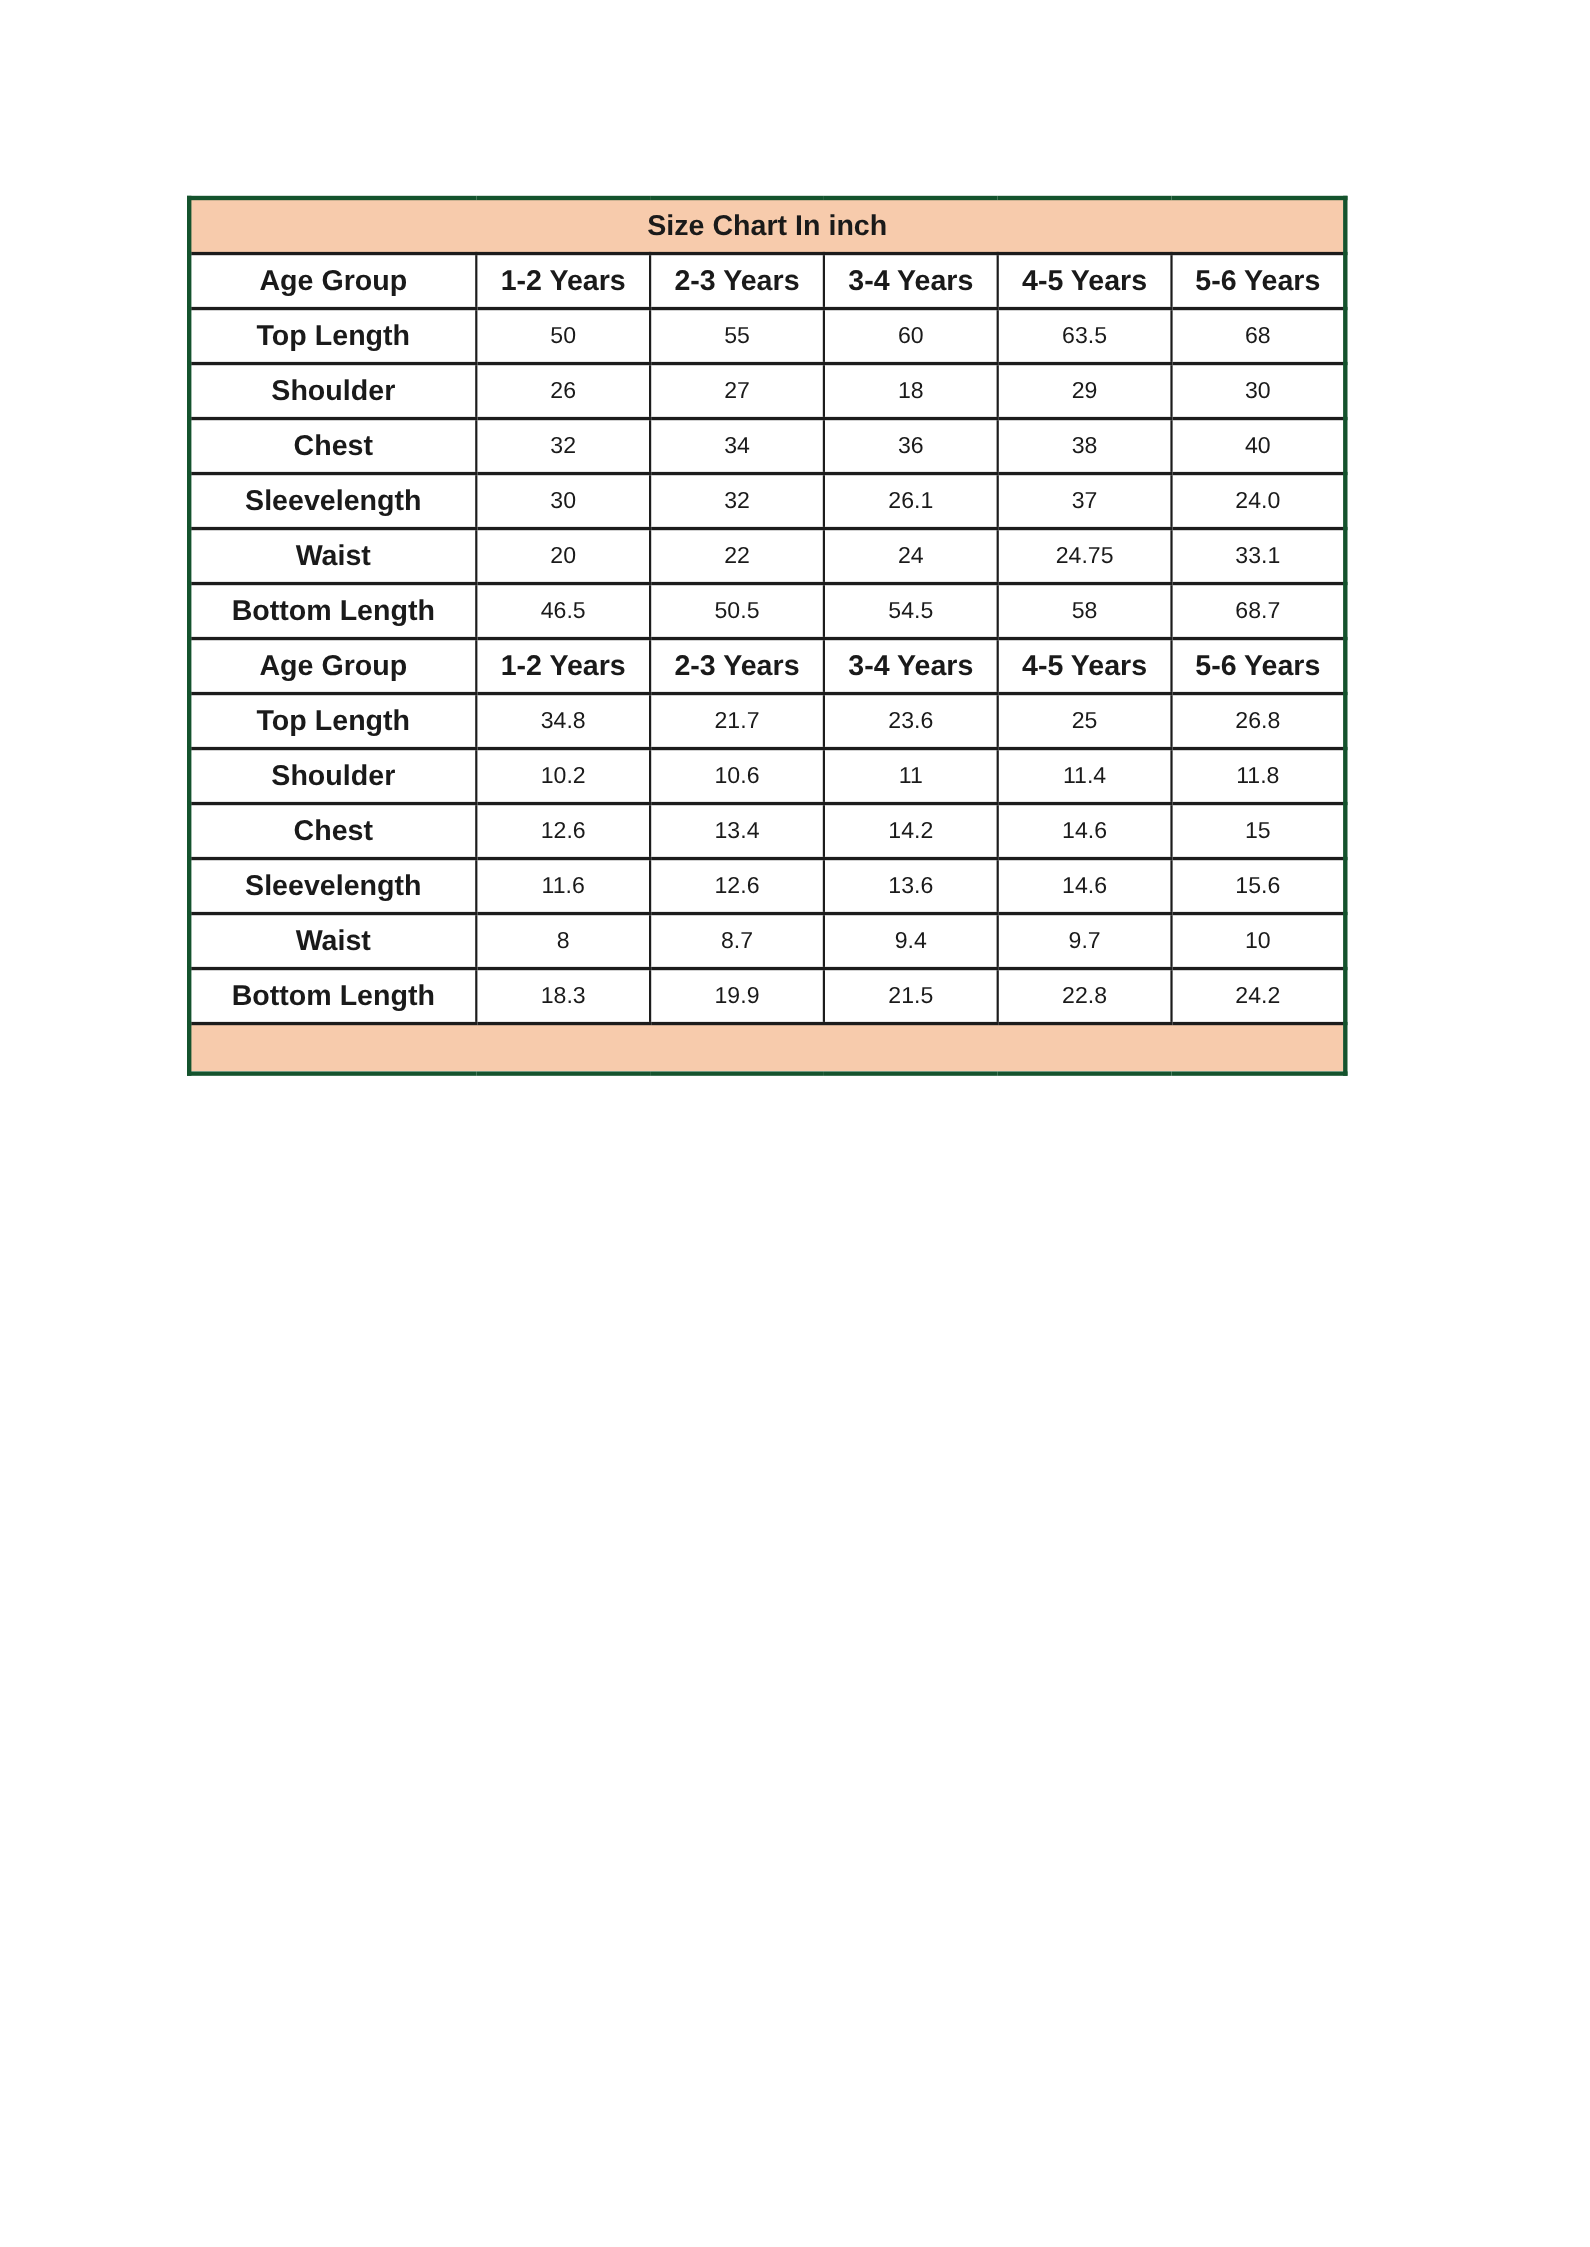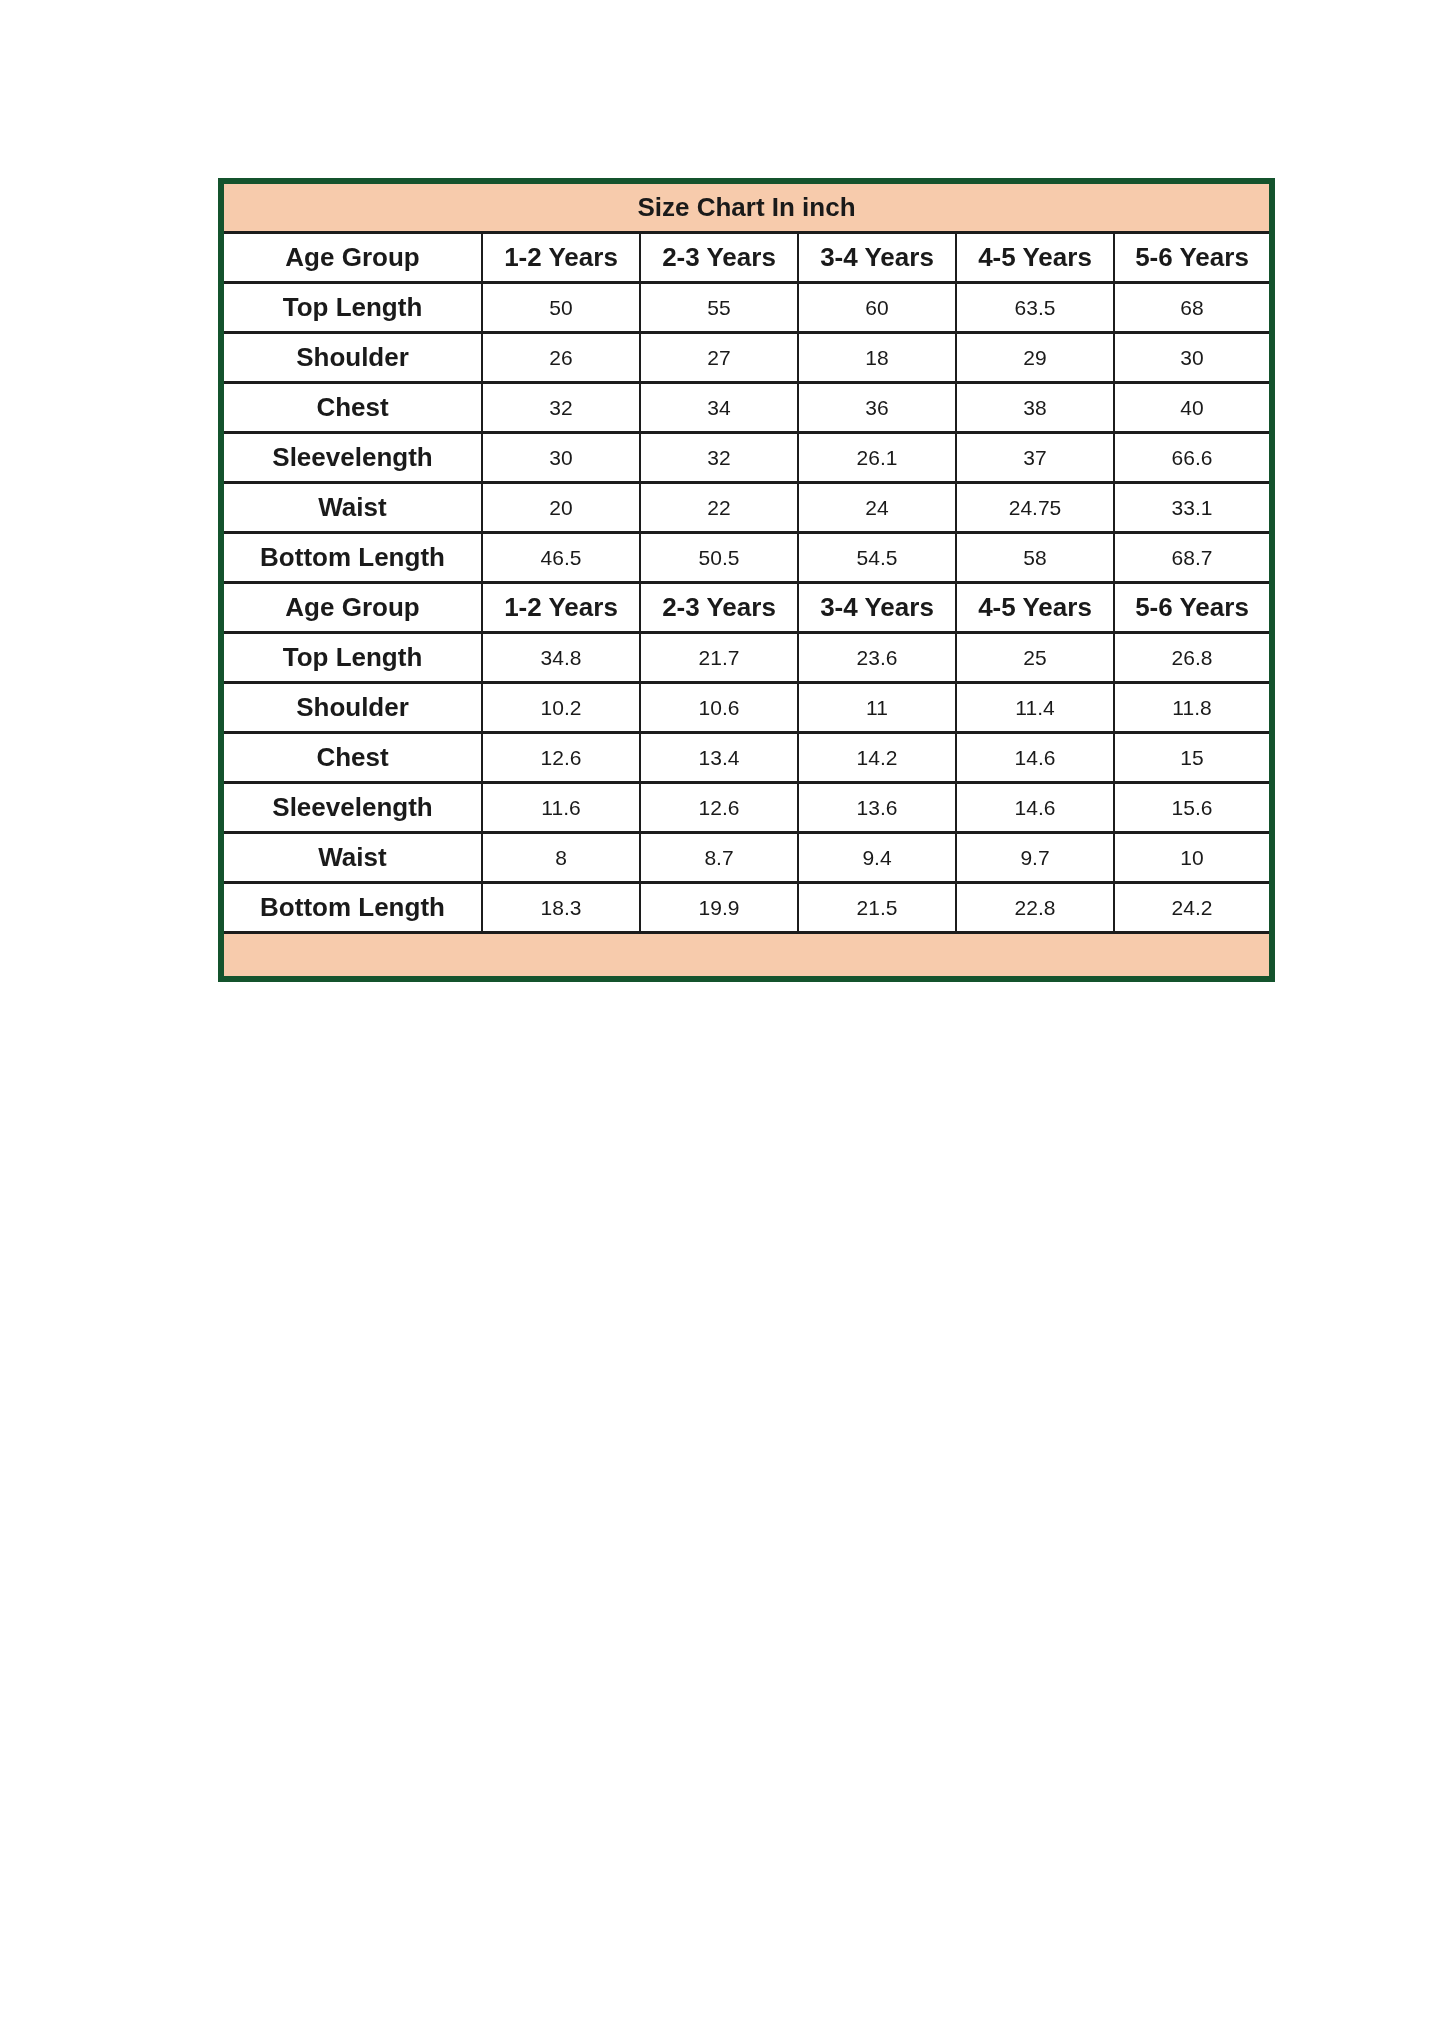--- a/index.html
+++ b/index.html
@@ -13,23 +13,22 @@
     width: 1445px;
     height: 2043px;
     position: relative;
     overflow: hidden;
   }
   table.size-chart {
     position: absolute;
     left: 170px;
     top: 178px;
     border-collapse: collapse;
-    border: 6px solid #14532d;
+    border: 4px solid #14532d;
     table-layout: fixed;
-    margin-left: 48px;
   }
   table.size-chart td {
     border: 2px solid #1c1c1c;
     border-top-width: 3px;
     border-bottom-width: 3px;
     height: 47px;
     padding: 0;
     text-align: center;
     vertical-align: middle;
     overflow: hidden;
@@ -90,21 +89,21 @@
     <td class="v">36</td>
     <td class="v">38</td>
     <td class="v">40</td>
   </tr>
   <tr>
     <td class="l">Sleevelength</td>
     <td class="v">30</td>
     <td class="v">32</td>
     <td class="v">26.1</td>
     <td class="v">37</td>
-    <td class="v">66.6</td>
+    <td class="v">24.0</td>
   </tr>
   <tr>
     <td class="l">Waist</td>
     <td class="v">20</td>
     <td class="v">22</td>
     <td class="v">24</td>
     <td class="v">24.75</td>
     <td class="v">33.1</td>
   </tr>
   <tr>

